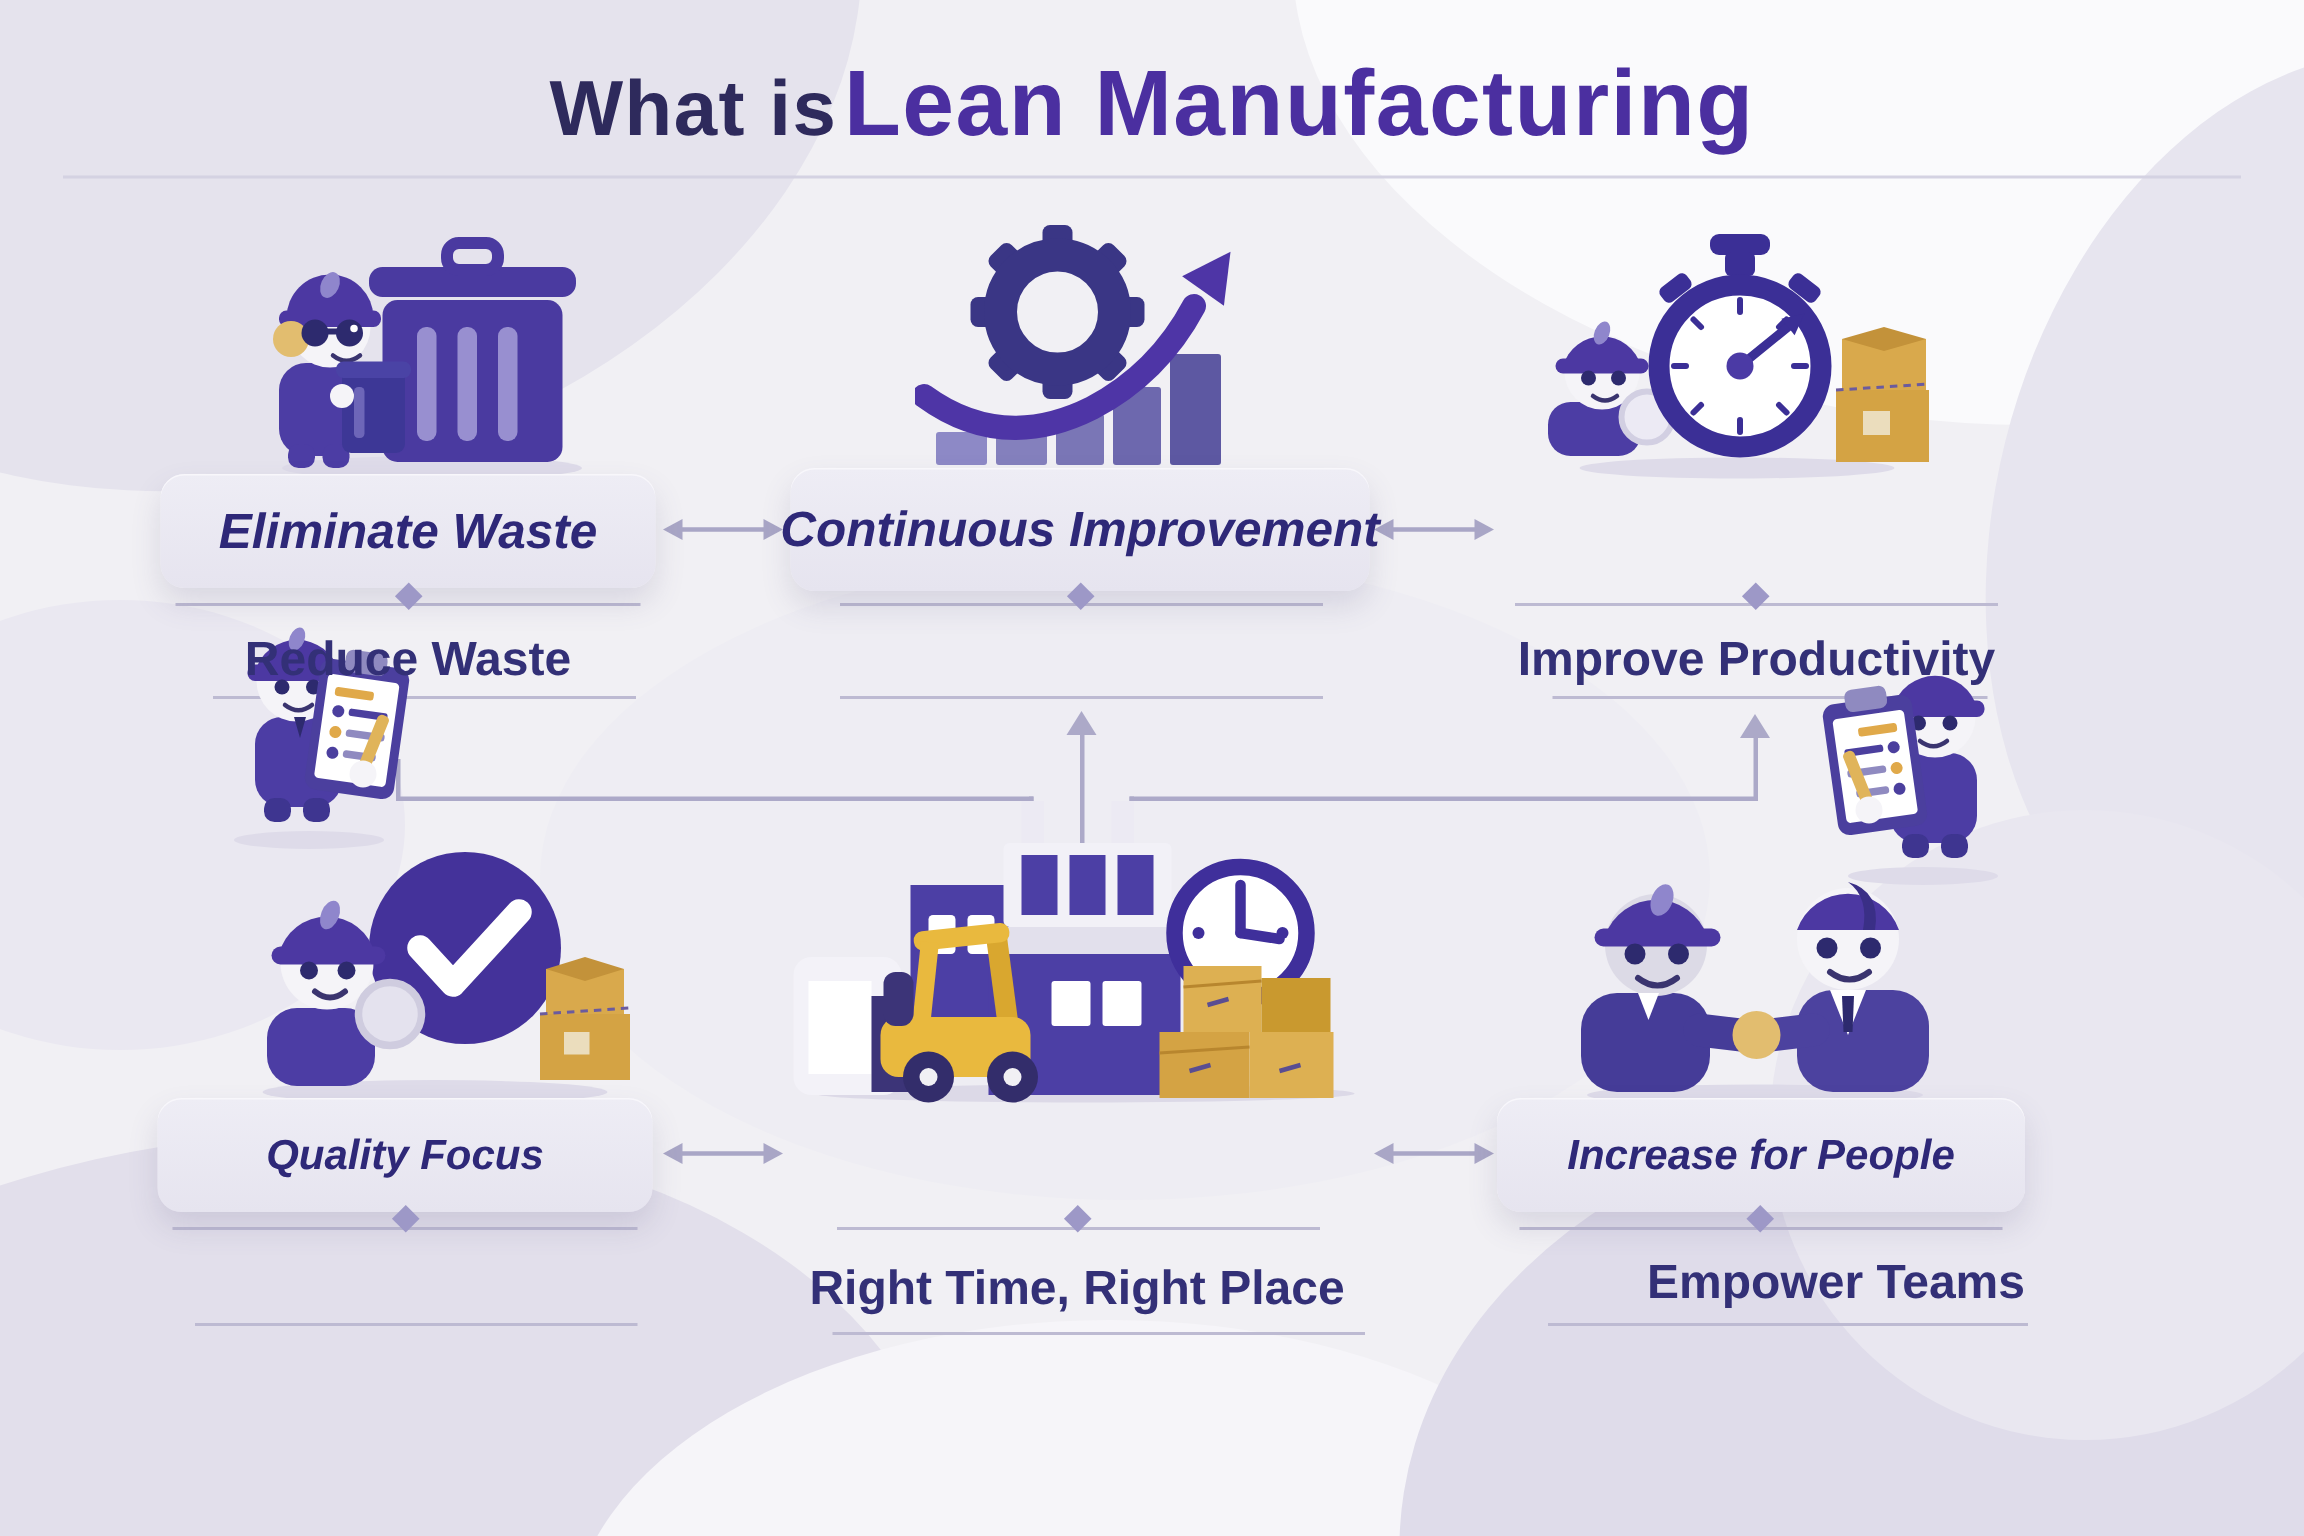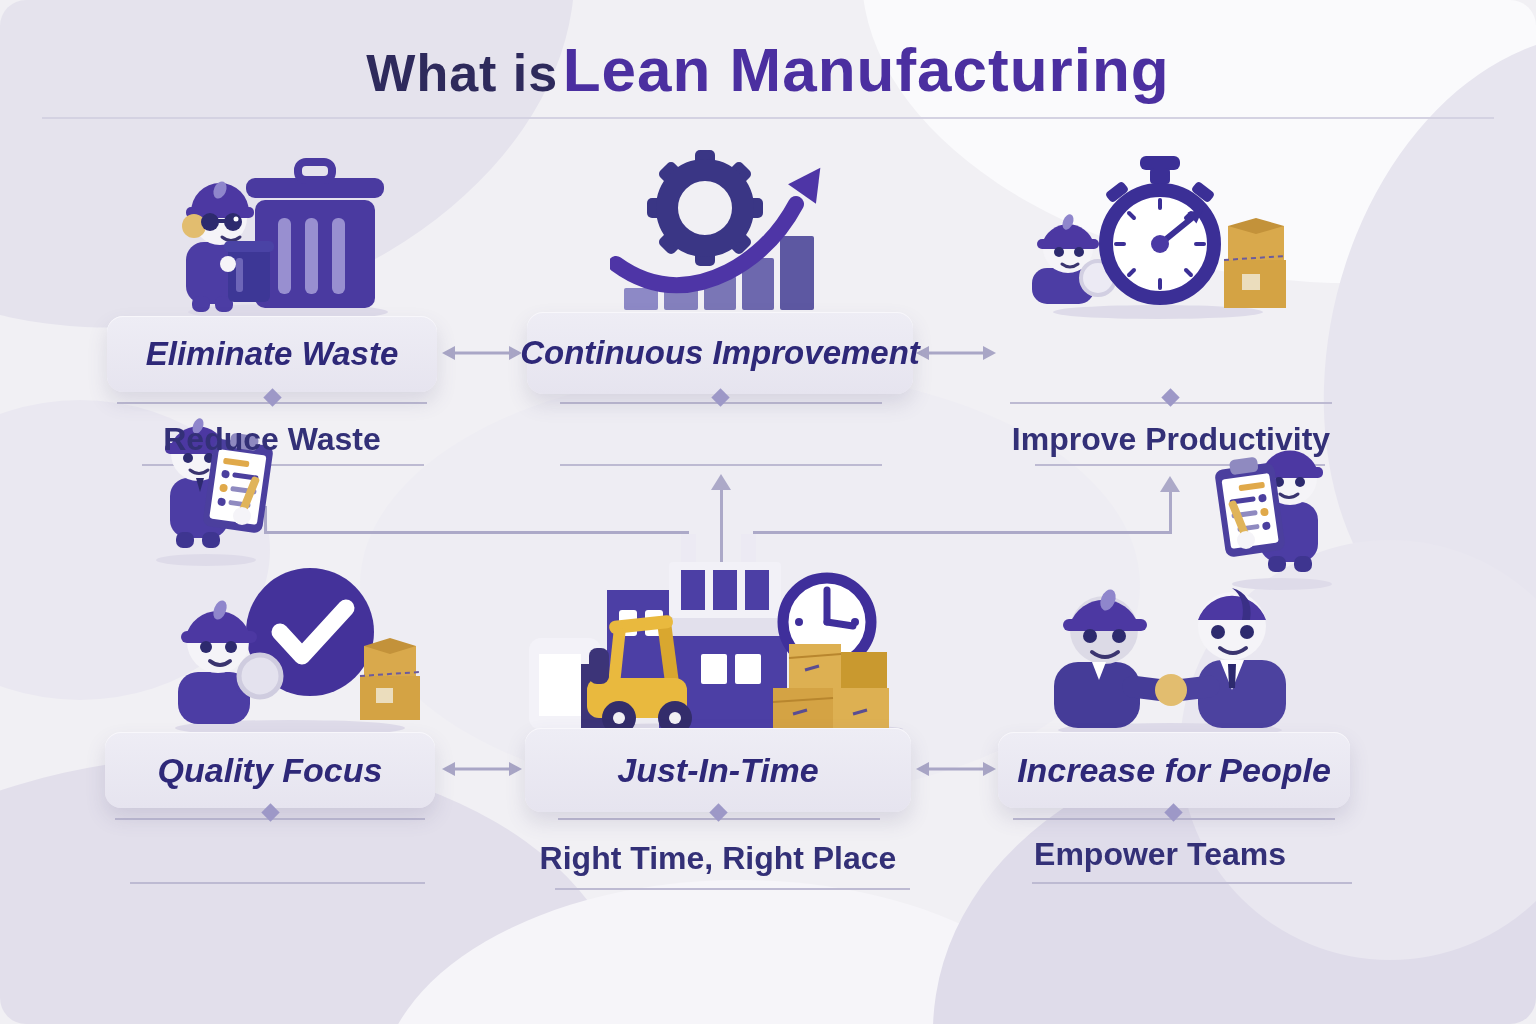--- a/index.html
+++ b/index.html
@@ -1,18 +1,18 @@
 <!DOCTYPE html>
 <html><head>
 <meta charset="utf-8">
 <style>
   html,body{margin:0;padding:0;}
   body{width:1536px;height:1024px;overflow:hidden;background:#f1f0f4;
        font-family:"Liberation Sans","DejaVu Sans",sans-serif;position:relative;}
-  .stage{position:absolute;inset:0;width:1536px;height:1024px;overflow:hidden;border-radius:26px;}
+  .stage{position:absolute;inset:0;width:1536px;height:1024px;overflow:hidden;}
 
   
   .blob{position:absolute;border-radius:50%;}
   .b1{left:-240px;top:-280px;width:820px;height:600px;background:#e5e3ed;transform:rotate(-14deg);}
   .b2{left:860px;top:-260px;width:880px;height:540px;background:#fafafc;transform:rotate(7deg);}
   .b3{left:1330px;top:30px;width:460px;height:640px;background:#e7e5ef;transform:rotate(14deg);}
   .b4{left:-110px;top:400px;width:380px;height:300px;background:#eae8f1;}
   .b5{left:360px;top:370px;width:780px;height:430px;background:#eeedf3;}
   .b6{left:-320px;top:760px;width:960px;height:640px;background:#e2dfeb;transform:rotate(-9deg);}
   .b7{left:380px;top:880px;width:720px;height:420px;background:#f6f5f9;}
@@ -23,21 +23,21 @@
   .title{position:absolute;left:0;top:34px;width:1536px;text-align:center;white-space:nowrap;z-index:5;}
   .title .pre{font-size:52px;font-weight:700;color:#2e2a5c;letter-spacing:1px;}
   .title .hi{font-size:62px;font-weight:700;color:#4b2fa0;letter-spacing:1px;}
   .hr{position:absolute;left:42px;top:117px;width:1452px;height:2px;background:#d4d2e2;z-index:4;}
 
   
   .lbox{position:absolute;background:linear-gradient(#eeedf5,#e6e4ef);border-radius:16px;
         box-shadow:0 10px 20px rgba(93,88,133,.16), inset 0 1px 0 #f8f7fb;
         display:flex;align-items:center;justify-content:center;z-index:4;font-style:italic;}
   .lbox span{font-weight:700;color:#2e2878;white-space:nowrap;}
-  .r1 span{font-size:33px;} .r2 span{font-size:34px;text-align:center;}
+  .r1 span{font-size:33px;} .r2 span{font-size:28px;text-align:center;}
 
   .diamond{position:absolute;width:13px;height:13px;background:#9d98c7;transform:rotate(45deg);z-index:5;}
   .sline{position:absolute;height:2px;background:#bdbad2;z-index:3;}
   .subtitle{position:absolute;font-weight:700;font-size:32px;color:#333077;text-align:center;white-space:nowrap;z-index:4;}
 
   
   .cline{position:absolute;background:#aca9c8;z-index:2;}
   .arrow-up{position:absolute;width:0;height:0;border-left:10px solid transparent;
             border-right:10px solid transparent;border-bottom:16px solid #aca9c8;z-index:2;}
   .dbl{position:absolute;z-index:3;}
@@ -345,23 +345,20 @@
     <path d="M194 74 q 13 10 26 0" stroke="#3a346f" stroke-width="4" fill="none" stroke-linecap="round"></path>
 
     <rect x="96" y="104" width="60" height="22" rx="11" fill="#453c98" transform="rotate(7 126 115)"></rect>
     <rect x="132" y="104" width="62" height="22" rx="11" fill="#4c429f" transform="rotate(-7 163 115)"></rect>
     <circle cx="145" cy="116" r="16" fill="#e2bd6f"></circle>
   </svg>
 
   <div class="lbox r2" style="left:105px;top:732px;width:330px;height:76px">
     <span>Quality Focus</span>
   </div>
-  <div class="lbox r2" style="left:525px;top:728px;width:386px;height:84px">
-    <span>Just-In-Time</span>
-  </div>
   <div class="lbox r2" style="left:998px;top:732px;width:352px;height:76px">
     <span>Increase for People</span>
   </div>
 
   <svg class="dbl" style="left:442px;top:758px" width="80" height="22" viewBox="0 0 80 22">
     <line x1="10" y1="11" x2="70" y2="11" stroke="#a9a6c6" stroke-width="3"></line>
     <polygon points="0,11 13,4 13,18" fill="#a9a6c6"></polygon>
       <polygon points="80,11 67,4 67,18" fill="#a9a6c6"></polygon>
   </svg>
   <svg class="dbl" style="left:916px;top:758px" width="80" height="22" viewBox="0 0 80 22">
@@ -370,18 +367,18 @@
       <polygon points="80,11 67,4 67,18" fill="#a9a6c6"></polygon>
   </svg>
 
   <div class="diamond" style="left:264px;top:806px"></div>
   <div class="diamond" style="left:712px;top:806px"></div>
   <div class="diamond" style="left:1167px;top:806px"></div>
   <div class="sline" style="left:115px;top:818px;width:310px"></div>
   <div class="sline" style="left:558px;top:818px;width:322px"></div>
   <div class="sline" style="left:1013px;top:818px;width:322px"></div>
   <div class="subtitle" style="left:525px;top:840px;width:386px">Right Time, Right Place</div>
-  <div class="subtitle" style="left:984px;top:836px;width:352px">Empower Teams</div>
+  <div class="subtitle" style="left:1048px;top:836px;width:352px">Empower Teams</div>
   <div class="sline" style="left:130px;top:882px;width:295px"></div>
   <div class="sline" style="left:555px;top:888px;width:355px"></div>
   <div class="sline" style="left:1032px;top:882px;width:320px"></div>
 
 </div>
 
 </body></html>

